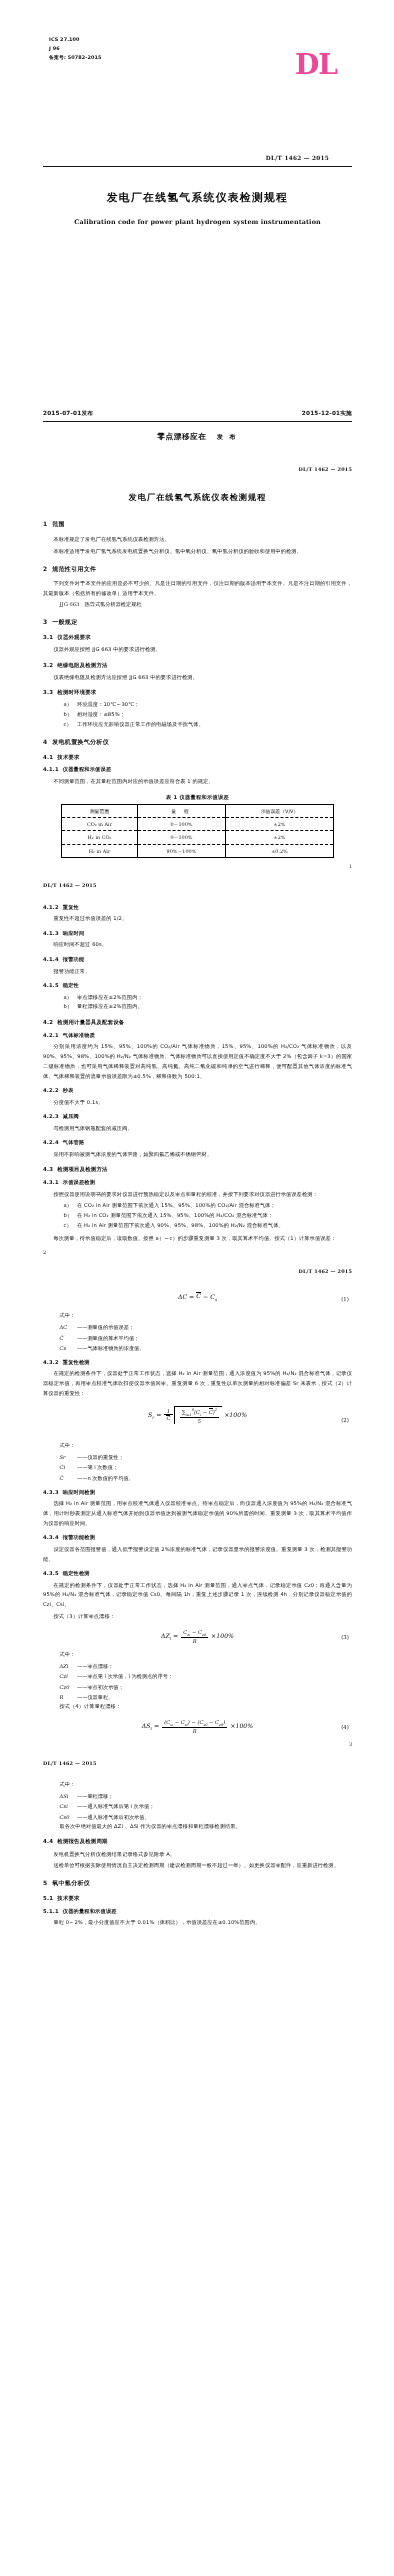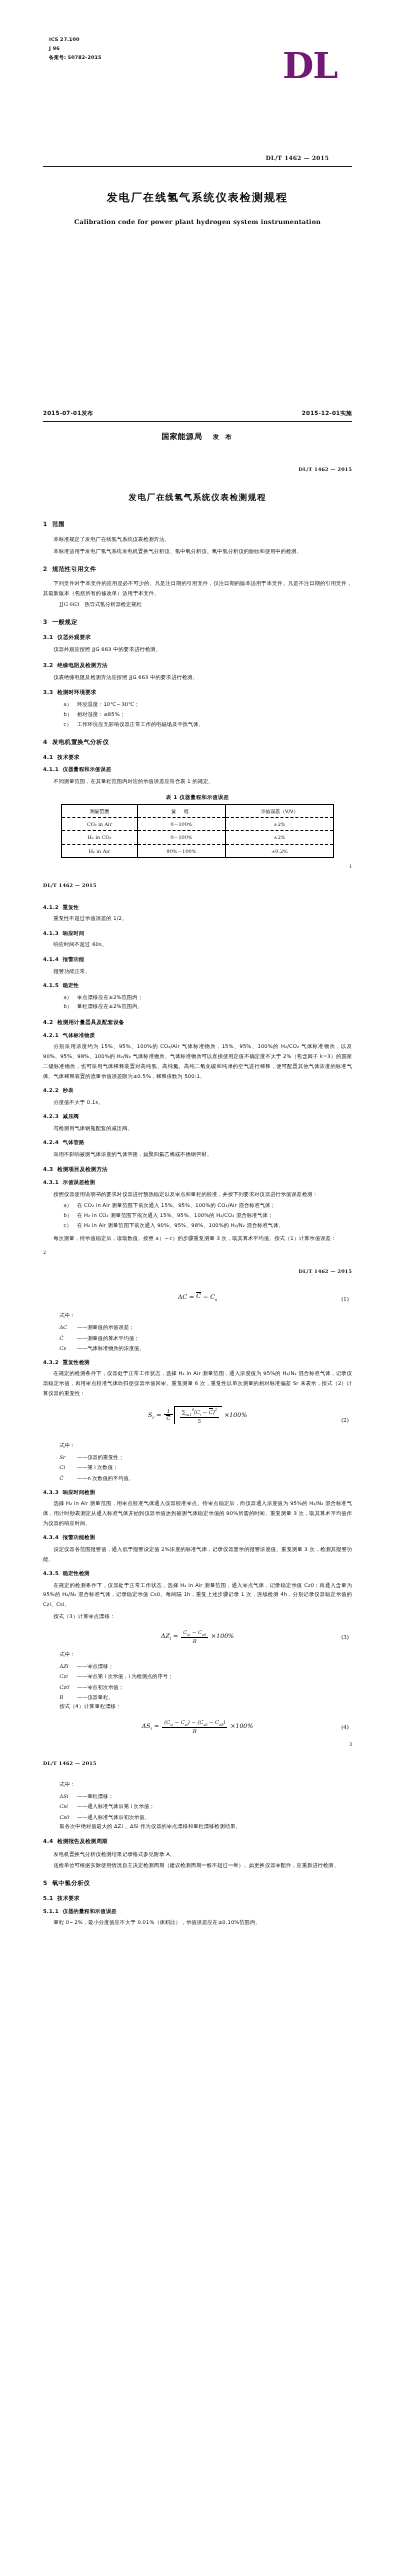--- a/index.html
+++ b/index.html
@@ -19,22 +19,22 @@
   
   .cover{height:453px;padding:0;}
   .cover-codes{
     position:absolute;left:49px;top:35px;
     font-family:"DejaVu Sans","Liberation Sans",sans-serif;
     font-weight:bold;font-size:4.9px;line-height:8.8px;letter-spacing:0.1px;
   }
   .dl-logo{
     position:absolute;right:58px;top:47px;
     font-family:"DejaVu Serif","Liberation Serif",serif;
-    font-weight:bold;font-size:36px;line-height:36px;letter-spacing:-1px;
-    color:#701a75;
+    font-weight:bold;font-size:28px;line-height:36px;letter-spacing:-1px;
+    color:#ec4899;
   }
   .cover-natl{
     position:absolute;left:0;right:0;top:112px;text-align:center;
     font-family:"DejaVu Serif","Liberation Serif",serif;
     font-weight:bold;font-size:17px;letter-spacing:1.5px;
   }
   .cover-stdno{
     position:absolute;right:66px;top:112px;
     font-family:"DejaVu Serif","Liberation Serif",serif;
     font-weight:bold;font-size:5.7px;letter-spacing:0.3px;
@@ -165,21 +165,21 @@
   <div class="cover-stdno" style="top:155px;">DL/T 1462 — 2015</div>
   <div class="rule-thick" style="top:166px;"></div>
   <div class="cover-title-cn">发电厂在线氢气系统仪表检测规程</div>
   <div class="cover-title-en">Calibration code for power plant hydrogen system instrumentation</div>
   <div class="cover-dates">
     <span>2015-07-01发布</span>
     <span>2015-12-01实施</span>
   </div>
   <div class="rule-thick" style="top:421px;"></div>
   <div class="cover-issuer">
-    <span>国家能源局</span><span class="pub">发 布</span>
+    <span>零点漂移应在</span><span class="pub">发 布</span>
   </div>
 </div>
 
 <div class="page bodypage">
   <div class="hdr right">DL/T 1462 — 2015</div>
 
   <div class="doc-title">发电厂在线氢气系统仪表检测规程</div>
 
   <h2 class="h1">
     <span>1</span>&nbsp;&nbsp;<span>范围</span>

